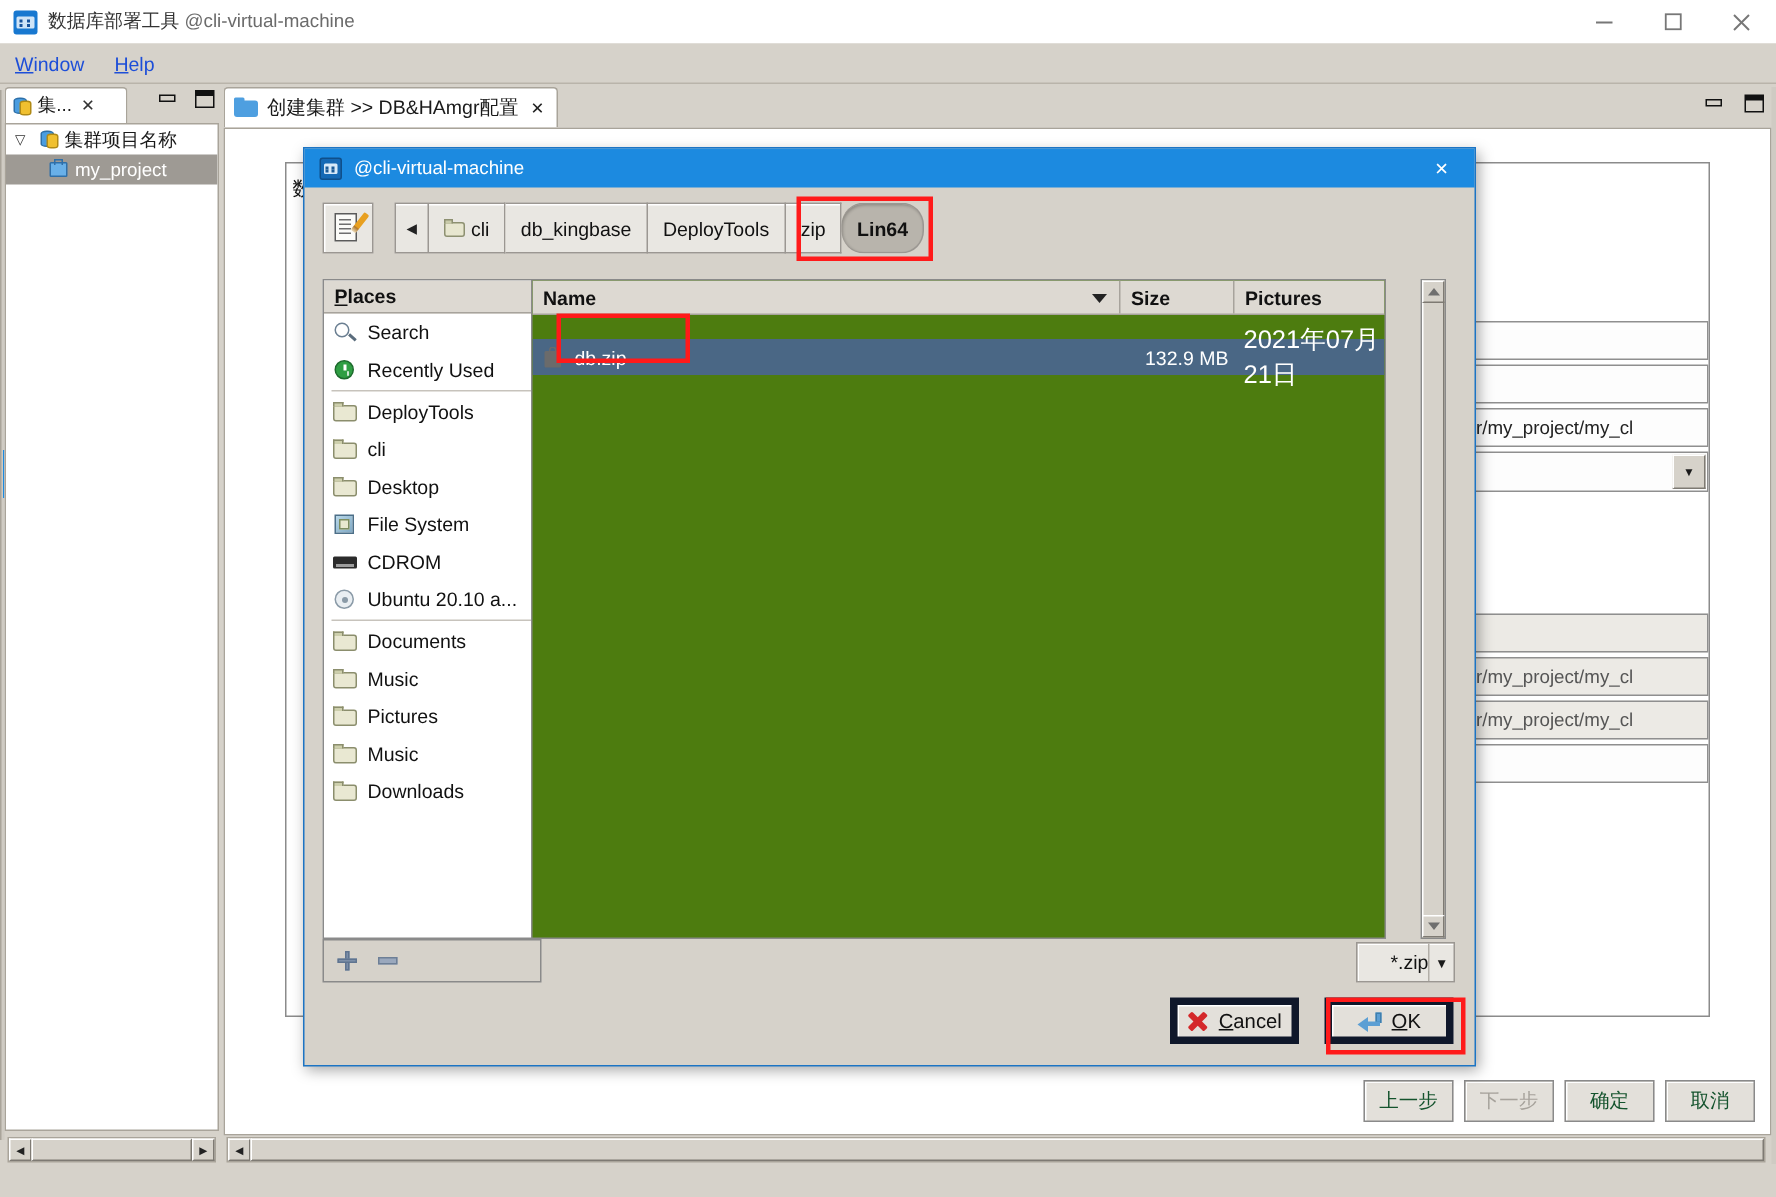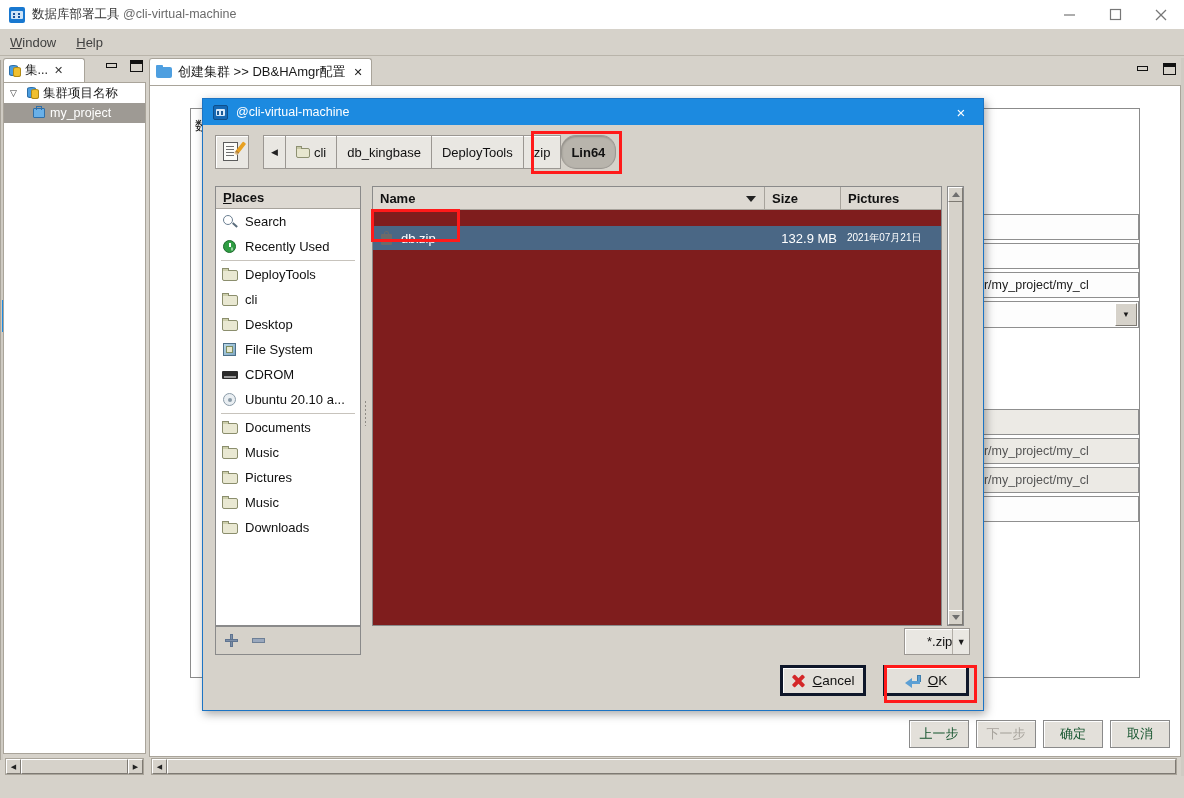--- a/index.html
+++ b/index.html
@@ -85,21 +85,21 @@
     left: 0; top: 29px;
     width: 1184px; height: 26px;
     background: #d6d2ca;
     border-bottom: 1px solid #b9b4aa;
     display: flex;
     align-items: center;
   }
   .menu-item {
     padding: 3px 10px;
     font-size: 13px;
-    color: #404040;
+    color: #1d4ed8;
   }
   .menu-item u { text-decoration: underline; }
 
   
   .left-panel {
     position: absolute;
     left: 3px; top: 58px;
     width: 143px; height: 718px;
     background: #d6d2ca;
   }
@@ -762,23 +762,23 @@
     position: absolute;
     left: 364px; top: 400px;
     width: 4px; height: 26px;
     background-image: radial-gradient(#8d8a84 40%, transparent 41%);
     background-size: 3px 4px;
   }
 
   
   .filelist {
     position: absolute;
-    left: 372px; top: 186px;
+    left: 354px; top: 186px;
     width: 570px; height: 440px;
-    background: #7f1d1d;
+    background: #4d7c0f;
     border: 1px solid #8a8a8a;
     box-sizing: border-box;
     overflow: hidden;
   }
   .fl-header {
     height: 23px;
     background: #ddd9d2;
     display: flex;
     border-bottom: 1px solid #a7a39c;
     box-sizing: border-box;
@@ -824,21 +824,21 @@
   .fl-row .cell-size {
     width: 76px;
     text-align: right;
     padding-right: 4px;
     box-sizing: border-box;
   }
   .fl-row .cell-mod {
     width: 100px;
     padding-left: 6px;
     box-sizing: border-box;
-    font-size: 10px;
+    font-size: 17px;
   }
   .zip-ic {
     width: 14px; height: 15px;
     margin-right: 7px;
     position: relative;
     flex: none;
   }
   .zip-ic::before {
     content: "";
     position: absolute;
@@ -927,21 +927,21 @@
   .dlg-actions {
     position: absolute;
     right: 14px; bottom: 14px;
     display: flex;
     gap: 17px;
     align-items: center;
   }
   .dlg-btn {
     width: 86px; height: 31px;
     background: #e3e0da;
-    border: 3px solid #0f172a;
+    border: 5px solid #0f172a;
     box-shadow: inset 1px 1px 0 #ffffff;
     box-sizing: border-box;
     display: flex;
     align-items: center;
     justify-content: center;
     gap: 6px;
     font-size: 13.5px;
     color: #111;
   }
   .dlg-btn u { text-decoration: underline; }

